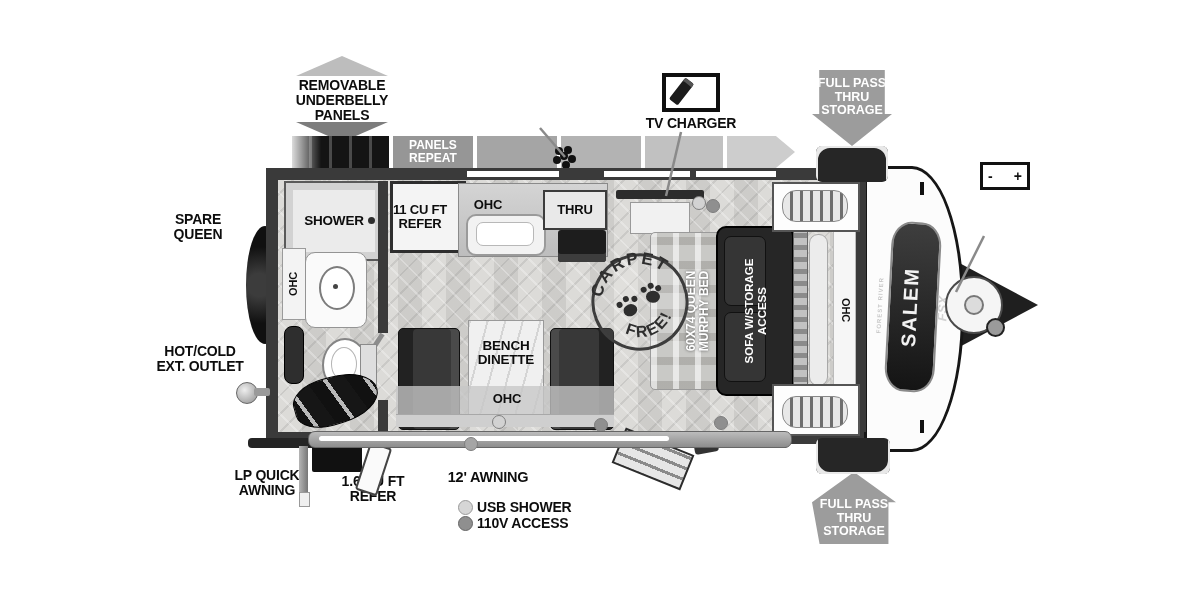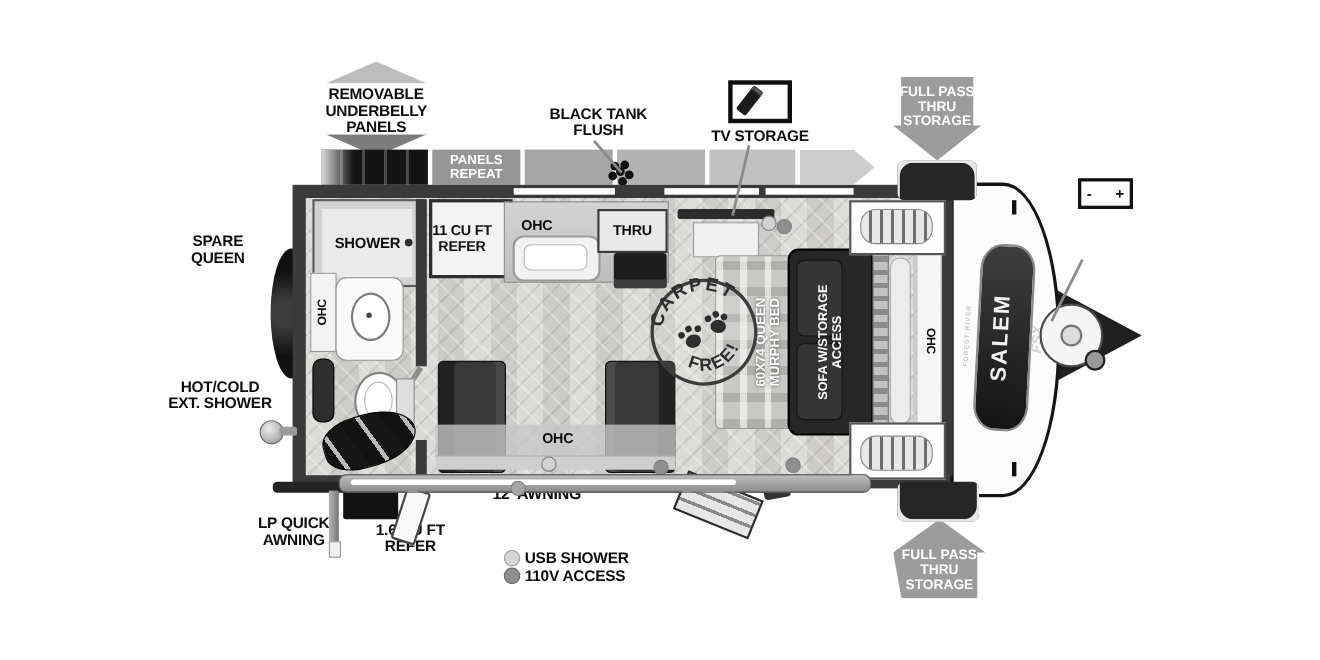--- a/index.html
+++ b/index.html
@@ -45,30 +45,28 @@
   </div>
   <div class="abs panel-strip wlbl arrow-txt" style="left:393px;width:80px;background:#969696;display:flex;align-items:center;justify-content:center;">
     <span style="font-size:12px;line-height:13px;">PANELS
 REPEAT</span>
   </div>
   <div class="abs panel-strip" style="left:477px;width:80px;background:#a5a5a5;"></div>
   <div class="abs panel-strip" style="left:561px;width:80px;background:#b3b3b3;"></div>
   <div class="abs panel-strip" style="left:645px;width:78px;background:#c1c1c1;"></div>
   <div class="abs panel-strip" style="left:727px;width:68px;background:#cdcdcd;clip-path:polygon(0 0,72% 0,100% 50%,72% 100%,0 100%);"></div>
 
-  <div class="abs lbl" style="left:492px;top:96px;width:104px;">BLACK TANK
-FLUSH</div>
   <div class="abs" style="left:560px;top:152px;width:8px;height:8px;border-radius:50%;background:#111;
               box-shadow:8px 3px 0 #111,-7px 4px 0 #111,2px 9px 0 #111,4px -6px 0 #111,-5px -5px 0 #111;"></div>
 
   <div class="abs" style="left:662px;top:73px;width:50px;height:31px;background:#fff;border:4px solid #0f0f0f;">
     <div class="abs" style="left:10px;top:1px;width:11px;height:27px;background:#1b1b1b;border-radius:2px;
                 transform:rotate(38deg);box-shadow:inset 0 4px 0 #555;"></div>
   </div>
-  <div class="abs lbl" style="left:644px;top:116px;width:94px;">TV STORAGE</div>
+  <div class="abs lbl" style="left:644px;top:116px;width:94px;">TV CHARGER</div>
 
   <div class="abs" style="left:812px;top:70px;width:80px;height:76px;background:#9c9c9c;
               clip-path:polygon(9% 0,91% 0,91% 58%,100% 58%,50% 100%,0 58%,9% 58%);">
     <div class="wlbl arrow-txt" style="padding-top:7px;">FULL PASS
 THRU
 STORAGE</div>
   </div>
 
   <div class="abs" style="left:980px;top:162px;width:34px;height:22px;background:#fff;border:3px solid #111;
               display:flex;align-items:center;justify-content:space-between;padding:0 5px;
@@ -194,20 +192,26 @@
   </div>
   <div class="abs" style="left:772px;top:384px;width:84px;height:48px;background:#fdfdfd;border:2px solid #555;z-index:4;">
     <div class="abs" style="left:8px;top:10px;width:64px;height:30px;border-radius:14px;border:1px solid #888;
                 background:repeating-linear-gradient(90deg,#e8e8e8 0 7px,#6e6e6e 7px 10px);"></div>
   </div>
 
   <div class="abs" style="left:398px;top:328px;width:60px;height:100px;background:#383838;border:1px solid #101010;border-radius:5px;z-index:4;
               box-shadow:inset 14px 0 0 #222, inset -8px 0 0 #4a4a4a;"></div>
   <div class="abs" style="left:550px;top:328px;width:62px;height:100px;background:#383838;border:1px solid #101010;border-radius:5px;z-index:4;
               box-shadow:inset -14px 0 0 #222, inset 8px 0 0 #4a4a4a;"></div>
+  <div class="abs" style="left:468px;top:320px;width:74px;height:104px;border:1px solid #999;z-index:5;
+              background:#f0f0f0;background-image:repeating-linear-gradient(105deg,rgba(150,150,150,.3) 0 2px,transparent 2px 17px);
+              display:flex;align-items:flex-start;justify-content:center;">
+    <span class="lbl" style="font-size:13.5px;margin-top:18px;">BENCH
+DINETTE</span>
+  </div>
   <div class="abs" style="left:396px;top:386px;width:218px;height:28px;background:rgba(198,198,198,.78);z-index:6;"></div>
   <div class="abs lbl" style="left:482px;top:392px;width:50px;font-size:13px;z-index:7;">OHC</div>
   <div class="abs" style="left:396px;top:414px;width:218px;height:12px;background:#cfcfcf;border-top:1px solid #a8a8a8;z-index:5;"></div>
 
   <div class="abs outlet" style="left:692px;top:196px;background:#d2d2d2;z-index:6;"></div>
   <div class="abs outlet" style="left:706px;top:199px;background:#8f8f8f;z-index:6;"></div>
   <div class="abs outlet" style="left:492px;top:415px;background:#d2d2d2;z-index:7;"></div>
   <div class="abs outlet" style="left:594px;top:418px;background:#8f8f8f;z-index:7;"></div>
   <div class="abs outlet" style="left:714px;top:416px;background:#8f8f8f;z-index:6;"></div>
 
@@ -250,38 +254,38 @@
   <div class="abs" style="left:299px;top:492px;width:9px;height:13px;background:#efefef;border:1px solid #999;z-index:6;"></div>
   <div class="abs lbl" style="left:222px;top:468px;width:90px;">LP QUICK
 AWNING</div>
 
   <div class="abs" style="left:312px;top:446px;width:50px;height:26px;background:#111;border-radius:2px;z-index:6;"></div>
   <div class="abs" style="left:362px;top:444px;width:19px;height:46px;background:#fafafa;border:2px solid #444;border-radius:3px;
               transform:rotate(18deg);z-index:6;"></div>
   <div class="abs lbl" style="left:318px;top:474px;width:110px;">1.6 CU FT
 REFER</div>
 
-  <div class="abs lbl" style="left:408px;top:443px;width:160px;font-size:14.5px;">12' AWNING</div>
+  <div class="abs lbl" style="left:408px;top:470px;width:160px;font-size:14.5px;">12' AWNING</div>
 
   <div class="abs legend-dot" style="left:458px;top:500px;background:#d6d6d6;z-index:6;"></div>
   <div class="abs lbl" style="left:477px;top:500px;width:110px;text-align:left;">USB SHOWER</div>
   <div class="abs legend-dot" style="left:458px;top:516px;background:#8f8f8f;border-color:#666;z-index:6;"></div>
   <div class="abs lbl" style="left:477px;top:516px;width:110px;text-align:left;">110V ACCESS</div>
 
   <div class="abs" style="left:812px;top:472px;width:84px;height:72px;background:#9c9c9c;
               clip-path:polygon(50% 0,100% 42%,91% 42%,91% 100%,9% 100%,0 42%);">
     <div class="wlbl arrow-txt" style="padding-top:26px;">FULL PASS
 THRU
 STORAGE</div>
   </div>
 
   <div class="abs lbl" style="left:158px;top:212px;width:80px;">SPARE
 QUEEN</div>
   <div class="abs lbl" style="left:142px;top:344px;width:116px;">HOT/COLD
-EXT. SHOWER</div>
+EXT. OUTLET</div>
   <div class="abs" style="left:236px;top:382px;width:20px;height:20px;border-radius:50%;border:1px solid #666;z-index:3;
               background:radial-gradient(circle at 38% 35%,#eee,#8f8f8f);"></div>
   <div class="abs" style="left:254px;top:388px;width:16px;height:8px;background:#9a9a9a;border-radius:2px;z-index:3;"></div>
 
   <svg class="abs" style="left:0;top:0;z-index:9;pointer-events:none;" width="1200" height="600">
     <line x1="540" y1="128" x2="565" y2="157" stroke="#8a8a8a" stroke-width="2.5"></line>
     <line x1="681" y1="132" x2="666" y2="196" stroke="#8a8a8a" stroke-width="2.5"></line>
     <line x1="984" y1="236" x2="956" y2="292" stroke="#8a8a8a" stroke-width="2.5"></line>
   </svg>
 

